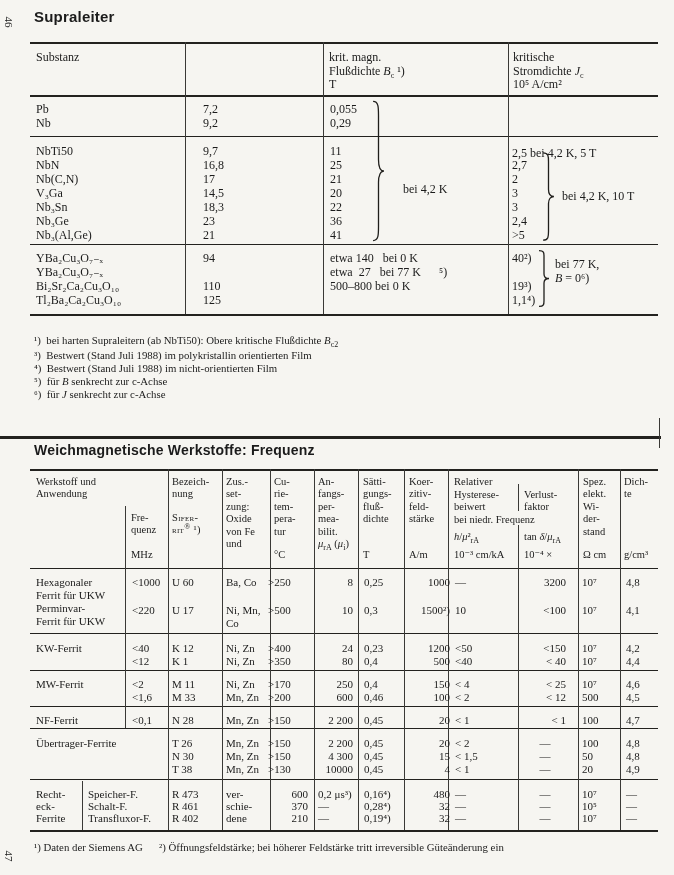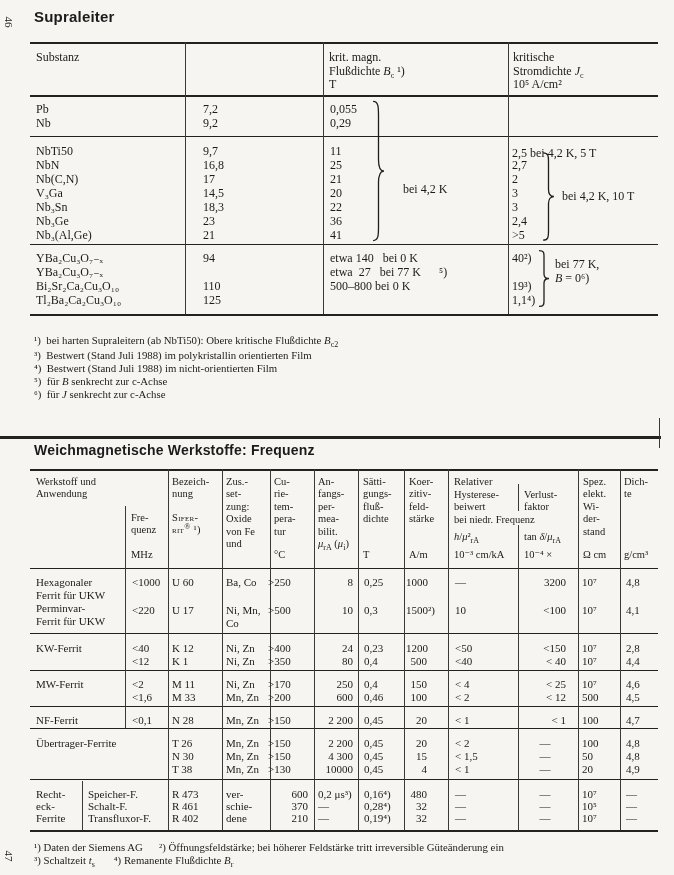--- a/index.html
+++ b/index.html
@@ -18,21 +18,21 @@
   .sc{font-variant:small-caps;letter-spacing:.3px;}
   sub,sup{font-size:8px;line-height:0;}
   i{font-style:italic;}
   .brc{position:absolute;overflow:visible;}
   
   .aS{left:36px}.aT{left:203px}.aB{left:330px}.aJ{left:512px}
   
   .cN{left:36px}.cN2{left:88px}.cF{left:132px}.cBz{left:172px}.cZ{left:226px}
   .cCu{left:268px}.rCu{left:270px;width:38px;text-align:right}
   .rAn{left:316px;width:37px;text-align:right}.cAnL{left:318px}
-  .cSa{left:364px}.rKo{left:406px;width:21px;text-align:right}
+  .cSa{left:364px}.rKo{left:406px;width:44px;text-align:right}
   .cHy{left:455px}.rTa{left:524px;width:42px;text-align:right}
   .cTaC{left:524px;width:42px;text-align:center}
   .rRh{left:582px;width:31px;text-align:left}.cD{left:626px}
 </style>
 </head>
 <body>
 
 <div id="page" style="background: rgb(246, 245, 241); color: rgb(27, 27, 27);">
 
   <div class="pgn" style="left:1px;top:16px">46</div>
@@ -211,21 +211,21 @@
   <div class="t s2 cF" style="top:642px">&lt;40</div>
   <div class="t s2 cBz" style="top:642px">K 12</div>
   <div class="t s2 cZ" style="top:642px">Ni, Zn</div>
   <div class="t s2 cCu" style="top:642px">&gt;400</div>
   <div class="t s2 rAn" style="top:642px">24</div>
   <div class="t s2 cSa" style="top:642px">0,23</div>
   <div class="t s2 rKo" style="top:642px">1200</div>
   <div class="t s2 cHy" style="top:642px">&lt;50</div>
   <div class="t s2 rTa" style="top:642px">&lt;150</div>
   <div class="t s2 rRh" style="top:642px">10⁷</div>
-  <div class="t s2 cD" style="top:642px">2,8</div>
+  <div class="t s2 cD" style="top:642px">4,2</div>
   <div class="t s2 cF" style="top:655px">&lt;12</div>
   <div class="t s2 cBz" style="top:655px">K 1</div>
   <div class="t s2 cZ" style="top:655px">Ni, Zn</div>
   <div class="t s2 cCu" style="top:655px">&gt;350</div>
   <div class="t s2 rAn" style="top:655px">80</div>
   <div class="t s2 cSa" style="top:655px">0,4</div>
   <div class="t s2 rKo" style="top:655px">500</div>
   <div class="t s2 cHy" style="top:655px">&lt;40</div>
   <div class="t s2 rTa" style="top:655px">&lt; 40</div>
   <div class="t s2 rRh" style="top:655px">10⁷</div>
@@ -331,15 +331,14 @@
   <div class="t s2 cTaC" style="top:800px">—</div>
   <div class="t s2 cTaC" style="top:812px">—</div>
   <div class="t s2 rRh" style="top:788px">10⁷</div>
   <div class="t s2 rRh" style="top:800px">10⁵</div>
   <div class="t s2 rRh" style="top:812px">10⁷</div>
   <div class="t s2 cD" style="top:788px">—</div>
   <div class="t s2 cD" style="top:800px">—</div>
   <div class="t s2 cD" style="top:812px">—</div>
 
   <div class="t fn" style="left:34px;top:841px">¹) Daten der Siemens AG      ²) Öffnungsfeldstärke; bei höherer Feldstärke tritt irreversible Güteänderung ein</div>
-  <div class="t fn" style="left:34px;top:854px">³) Schaltzeit <i>t</i><sub>s</sub>       ⁴) Remanente Flußdichte <i>B</i><sub>r</sub></div>
 
 </div>
 
 </body></html>

